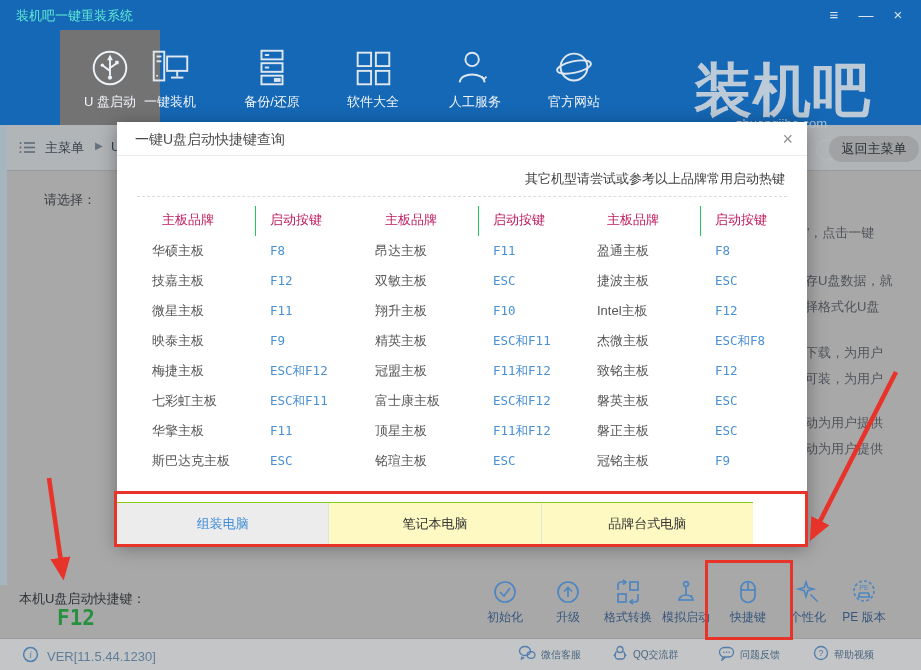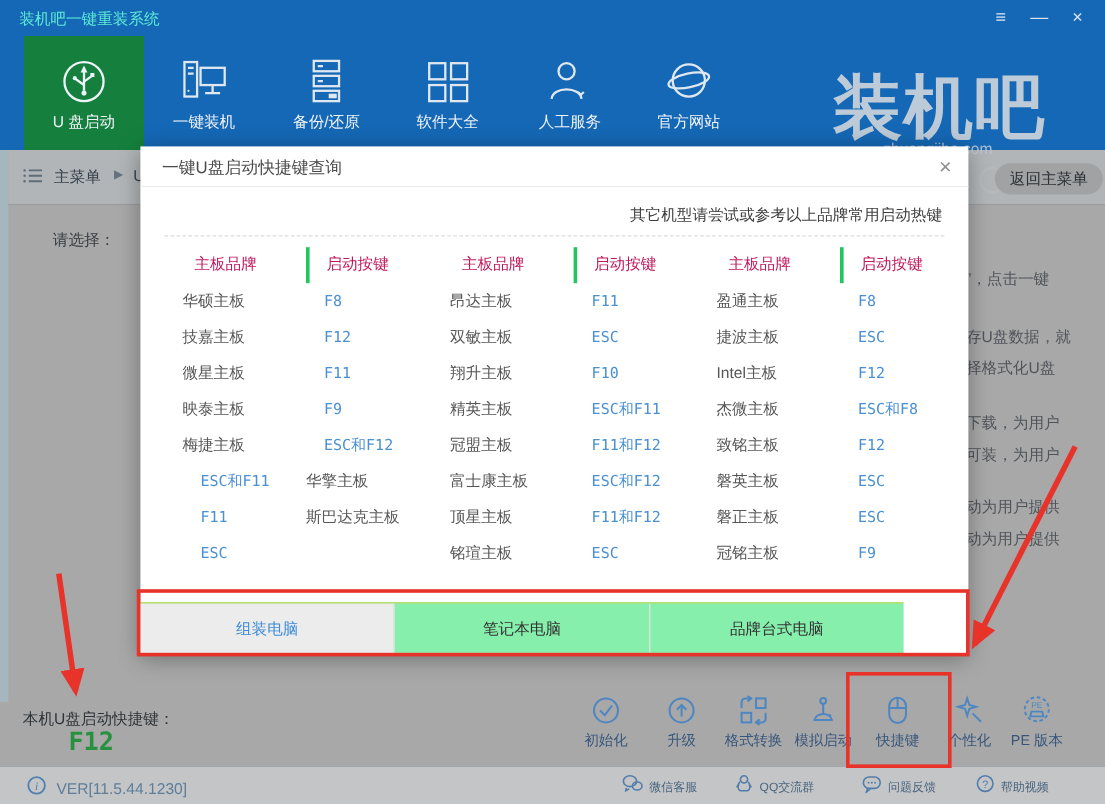--- a/index.html
+++ b/index.html
@@ -8,21 +8,21 @@
     font-family:"Liberation Sans","DejaVu Sans",sans-serif;
     background:#a8a8a8;-webkit-font-smoothing:antialiased;
   }
   
   .titlebar{position:absolute;left:0;top:0;width:921px;height:30px;background:#1568b6;z-index:10;}
   .app-title{position:absolute;left:16px;top:7px;font-size:13px;color:#5eead4;}
   .win-controls{position:absolute;right:14px;top:4px;display:flex;gap:14px;z-index:12;}
   .win-btn{color:#d9e4ee;font-size:15px;width:18px;text-align:center;cursor:pointer;line-height:22px;}
   .navbar{position:absolute;left:0;top:30px;width:921px;height:95px;background:#1568b6;z-index:10;}
   .nav-item{position:absolute;top:0;width:100px;height:95px;text-align:center;color:#e8eef5;cursor:pointer;}
-  .nav-item.active{background:#15803d;}
+  .nav-item.active{background:#737373;margin-left:40px;}
   .nav-item .icn{margin-top:13px;height:50px;display:flex;align-items:center;justify-content:center;}
   .nav-item .lbl{font-size:13px;margin-top:0px;color:#f0f4f9;}
   .logo{position:absolute;left:660px;top:28px;width:245px;text-align:center;color:#ccd4db;z-index:11;}
   .logo .big{font-size:58px;font-weight:bold;letter-spacing:1px;line-height:64px;opacity:.92;}
   .logo .dom{font-size:13px;color:#bfc8d1;margin-top:-6px;padding-right:2px;opacity:.9;}
   
   .content{position:absolute;left:0;top:125px;width:921px;height:513px;background:#a8a8a8;z-index:1;}
   .left-strip{position:absolute;left:0;top:0;width:7px;height:460px;background:#a6b6be;}
   .breadcrumb-bar{position:absolute;left:7px;top:0;width:914px;height:45px;background:#b1b5b8;border-bottom:1px solid #9a9da0;}
   .crumb-icon{position:absolute;left:12px;top:15px;}
@@ -38,25 +38,25 @@
   .modal{position:absolute;left:117px;top:122px;width:690px;height:423px;background:#ffffff;z-index:40;
     box-shadow:0 3px 18px rgba(0,0,0,.35);}
   .modal-title{position:absolute;left:18px;top:9px;font-size:14px;color:#4a4a4a;}
   .modal-head-line{position:absolute;left:0;top:33px;width:690px;border-top:1px solid #ececec;}
   .modal-close{position:absolute;right:14px;top:6px;font-size:18px;color:#8f8f8f;cursor:pointer;line-height:22px;}
   .modal-note{position:absolute;right:22px;top:48px;font-size:13px;color:#3d3d3d;}
   .modal-dash{position:absolute;left:20px;right:20px;top:74px;border-top:1px dashed #dcdcdc;}
   .hk-group{position:absolute;top:84px;width:222px;display:grid;grid-template-columns:103px 119px;grid-auto-rows:30px;}
   .hk-group .hdr{font-size:13px;color:#be185d;line-height:30px;font-family:Liberation Mono, monospace;}
   .hk-group .hdr.b{padding-left:10px;}
-  .hk-group .hdr.k{padding-left:14px;border-left:3px solid #22c55e;}
+  .hk-group .hdr.k{padding-left:14px;border-left:1px solid #22c55e;}
   .hk-group .brand{font-size:13px;color:#565656;line-height:30px;}
   .hk-group .key{font-size:12.5px;color:#4a90d4;line-height:30px;padding-left:15px;font-family:"DejaVu Sans Mono",monospace;}
   .modal-tabs{position:absolute;left:0;bottom:0;width:636px;height:42px;display:flex;border-top:1px solid #84cc16;}
-  .mtab{flex:1;text-align:center;line-height:42px;font-size:13px;color:#333;background:#86efac;cursor:pointer;border-left:1px solid #e3e3e3;}
+  .mtab{flex:1;text-align:center;line-height:42px;font-size:13px;color:#333;background:#fef9c3;cursor:pointer;border-left:1px solid #e3e3e3;}
   .mtab:first-child{border-left:none;}
   .mtab.active{background:#ececec;color:#3e8cd8;}
   
   .tb-item{position:absolute;top:578px;width:84px;text-align:center;cursor:pointer;z-index:5;}
   .tb-item .icn{height:28px;display:flex;justify-content:center;align-items:center;}
   .tb-item .lbl{font-size:12px;color:#38567c;margin-top:3px;}
   .hotkey-label{position:absolute;left:19px;top:590px;font-size:13px;color:#2f3439;z-index:5;}
   .hotkey-value{position:absolute;left:57px;top:606px;font-size:21px;font-weight:bold;color:#28913f;
     font-family:"DejaVu Sans Mono",monospace;z-index:5;}
   .statusbar{position:absolute;left:0;top:638px;width:921px;height:32px;background:#c3c5c7;border-top:1px solid #9b9da0;z-index:5;}
@@ -204,20 +204,21 @@
     <span class="brand">华硕主板</span>
       <span class="key">F8</span>
     <span class="brand">技嘉主板</span>
       <span class="key">F12</span>
     <span class="brand">微星主板</span>
       <span class="key">F11</span>
     <span class="brand">映泰主板</span>
       <span class="key">F9</span>
     <span class="brand">梅捷主板</span>
       <span class="key">ESC和F12</span>
+    <span class="brand">七彩虹主板</span>
       <span class="key">ESC和F11</span>
     <span class="brand">华擎主板</span>
       <span class="key">F11</span>
     <span class="brand">斯巴达克主板</span>
       <span class="key">ESC</span>
   </div>
 
   <div class="hk-group" style="left:258px">
     <span class="hdr b">主板品牌</span>
     <span class="hdr k">启动按键</span>

